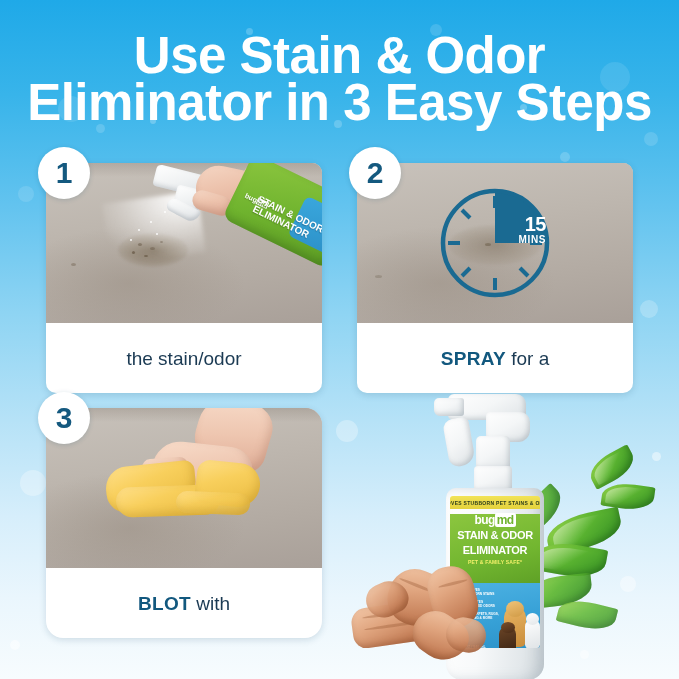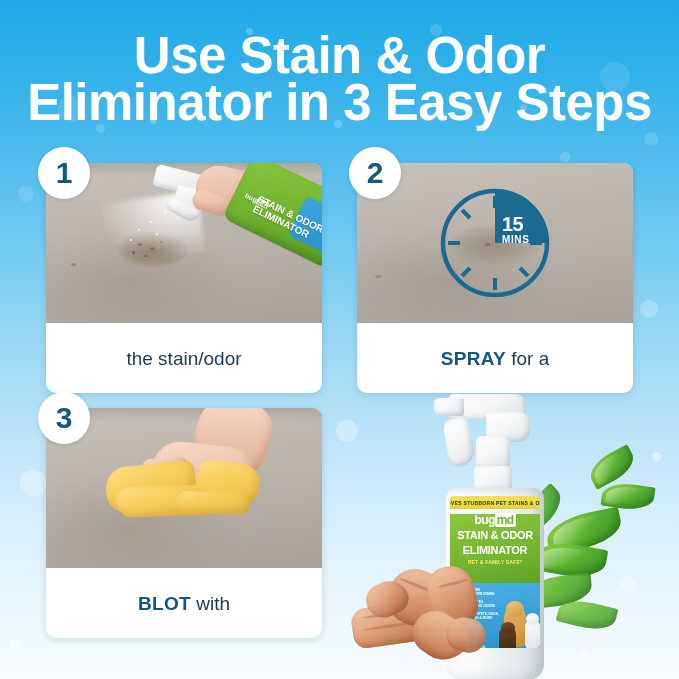--- a/index.html
+++ b/index.html
@@ -445,35 +445,35 @@
           <circle cx="59" cy="59" r="52" fill="none" stroke="#1a6a92" stroke-width="4.5"></circle>
 
           <line x1="59" y1="12" x2="59" y2="24" stroke="#1a6a92" stroke-width="4"></line>
           <line x1="59" y1="94" x2="59" y2="106" stroke="#1a6a92" stroke-width="4"></line>
           <line x1="12" y1="59" x2="24" y2="59" stroke="#1a6a92" stroke-width="4"></line>
           <line x1="94" y1="59" x2="106" y2="59" stroke="#1a6a92" stroke-width="4"></line>
           <line x1="26" y1="26" x2="34" y2="34" stroke="#1a6a92" stroke-width="4"></line>
           <line x1="26" y1="92" x2="34" y2="84" stroke="#1a6a92" stroke-width="4"></line>
           <line x1="92" y1="92" x2="84" y2="84" stroke="#1a6a92" stroke-width="4"></line>
         </svg>
-        <div style="position:absolute;left:66px;top:30px;width:44px;text-align:left;">
+        <div style="position:absolute;left:66px;top:30px;width:44px;text-align:right;">
           <div style="font-size:20px;font-weight:bold;color:#ffffff;line-height:20px;letter-spacing:-0.5px;">15</div>
           <div style="font-size:10px;font-weight:bold;color:#ffffff;letter-spacing:0.6px;line-height:12px;">MINS</div>
         </div>
       </div>
     </div>
     <div class="card-caption">
       <div class="cap-line"><span class="cap-strong">SPRAY</span><span> for a</span></div>
     </div>
   </div>
   <div class="badge" style="left:349px;top:147px;">
     <span>2</span>
   </div>
 
-  <div class="card" style="left:46px;top:408px;width:276px;height:230px;">
+  <div class="card" style="left:46px;top:408px;width:276px;height:230px;border-radius:17px;">
     <div class="card-photo">
       <div class="carpet"></div>
       <div class="carpet-seam" style="top:0;"></div>
 
       <div class="s3-hand" style="left:150px;top:-8px;width:74px;height:70px;border-radius:30px 24px 22px 30px;transform:rotate(16deg);"></div>
 
       <div class="s3-hand" style="left:106px;top:36px;width:100px;height:56px;border-radius:34px 28px 26px 34px;transform:rotate(6deg);"></div>
 
       <div class="s3-hand" style="left:96px;top:50px;width:46px;height:17px;border-radius:10px;transform:rotate(-4deg);"></div>
       <div class="s3-hand" style="left:100px;top:64px;width:44px;height:16px;border-radius:10px;transform:rotate(-2deg);"></div>

